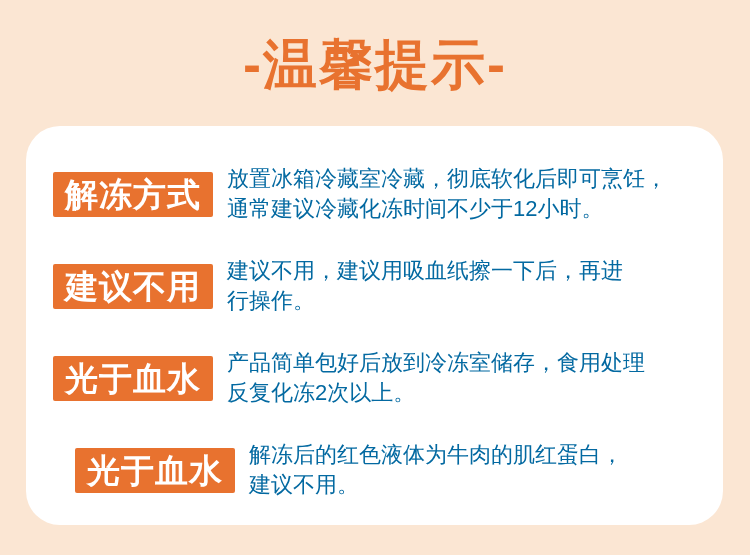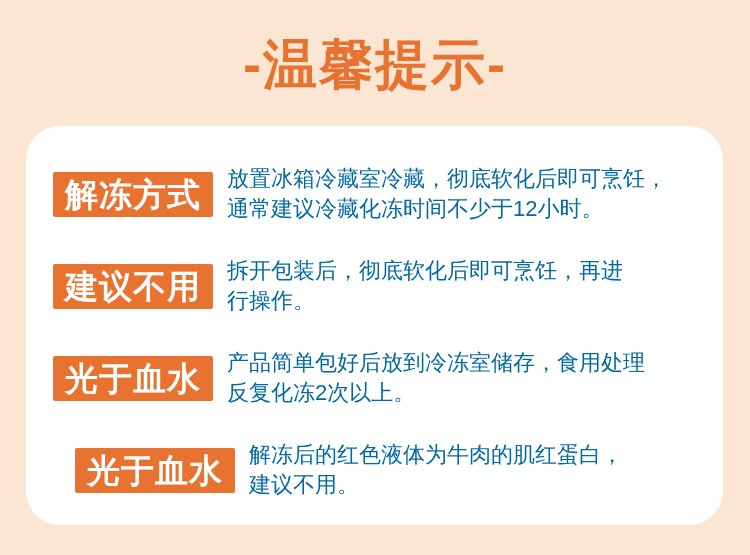--- a/index.html
+++ b/index.html
@@ -108,21 +108,21 @@
   <div class="rows">
 
     <div class="row">
       <div class="badge">解冻方式</div>
       <div class="row-text">放置冰箱冷藏室冷藏，彻底软化后即可烹饪，
 通常建议冷藏化冻时间不少于12小时。</div>
     </div>
 
     <div class="row">
       <div class="badge">建议不用</div>
-      <div class="row-text">拆开包装后，彻底软化后即可烹饪，再进
+      <div class="row-text">建议不用，建议用吸血纸擦一下后，再进
 行操作。</div>
     </div>
 
     <div class="row">
       <div class="badge">光于血水</div>
       <div class="row-text">产品简单包好后放到冷冻室储存，食用处理
 反复化冻2次以上。</div>
     </div>
 
     <div class="row">

